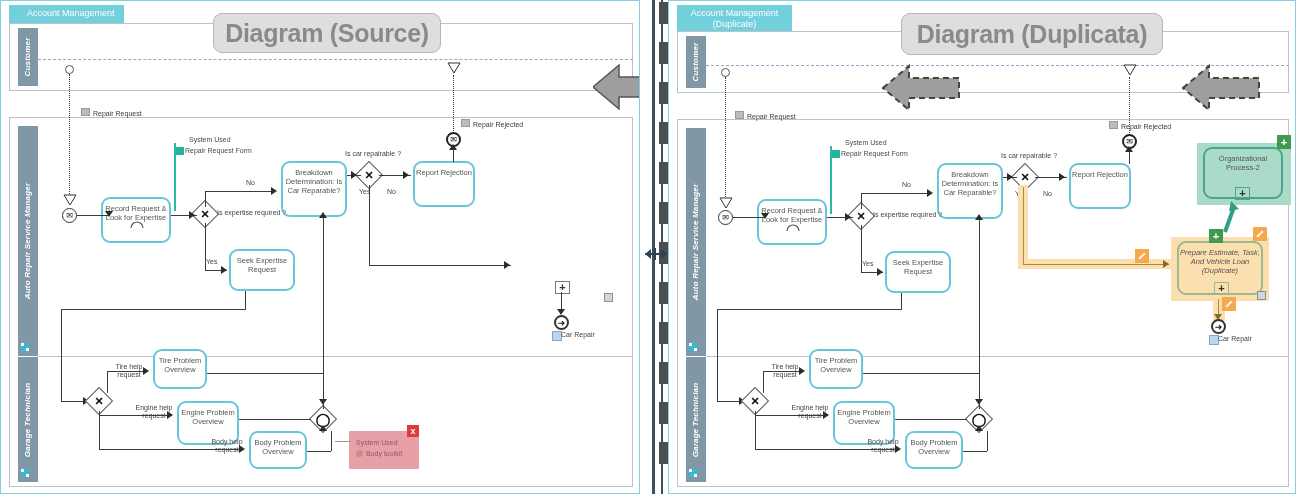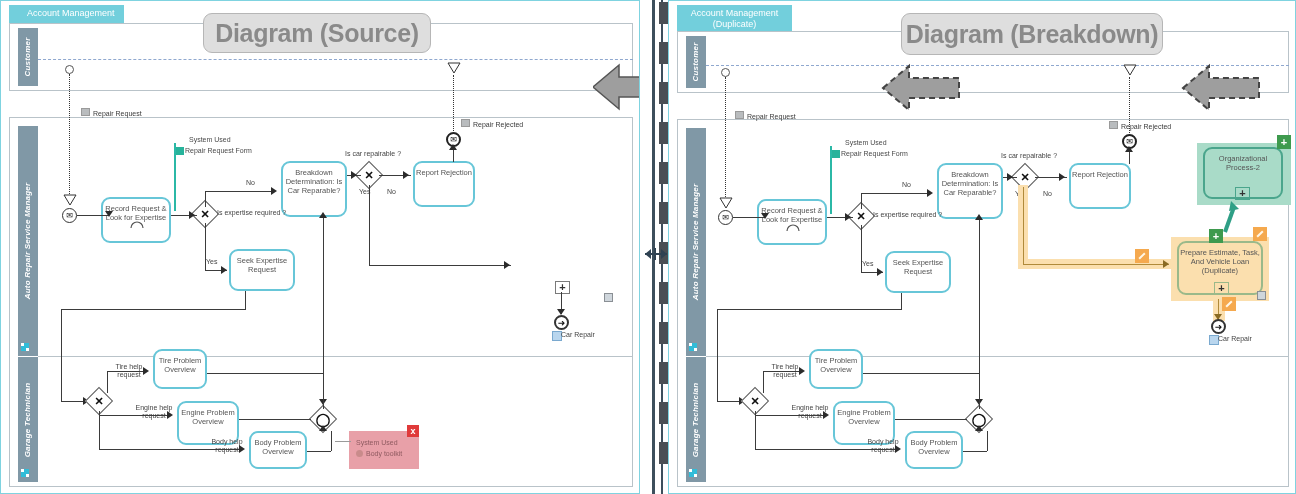--- a/index.html
+++ b/index.html
@@ -241,21 +241,21 @@
     <div class="ln v" style="left:322px;top:216px;height:192px;"></div>
     <div class="ah u" style="left:318px;top:211px;"></div>
 
     <div class="note" style="left:348px;top:430px;width:70px;height:38px;">
       <span>System Used</span><br>
       <span class="dot"></span><span>Body toolkit</span>
     </div>
     <div class="note-x" style="left:406px;top:424px;">x</div>
     <div class="ln h" style="left:334px;top:440px;width:16px;background:#9a9a9a;"></div>
 
-    <div class="banner" style="left:202px;top:12px;width:226px;height:38px;">Diagram (Source)</div>
+    <div class="banner" style="left:212px;top:12px;width:226px;height:38px;">Diagram (Source)</div>
 
     <div class="bigarrow" style="left:592px;top:62px;">
       <svg width="78" height="48" viewBox="0 0 78 48">
         <polygon points="0,24 26,2 26,14 78,14 78,34 26,34 26,46" fill="#9e9e9e" stroke="#555" stroke-width="1.5"></polygon>
       </svg>
     </div>
   </div>
 
   <div class="splitter">
     <div class="bar"></div>
@@ -378,21 +378,21 @@
     <div class="ah u" style="left:456px;top:145px;"></div>
 
     <div class="hl-band" style="left:349px;top:184px;width:10px;height:84px;"></div>
     <div class="hl-band" style="left:349px;top:258px;width:158px;height:10px;"></div>
     <div class="ln v" style="left:354px;top:186px;height:78px;background:#b08a3a;"></div>
     <div class="ln h" style="left:354px;top:263px;width:146px;background:#b08a3a;"></div>
     <div class="ah r" style="left:494px;top:259px;border-left-color:#8a6a22;"></div>
     <div class="pencil" style="left:466px;top:248px;"></div>
 
     <div class="hl-band" style="left:502px;top:236px;width:98px;height:64px;"></div>
-    <div class="task hl" style="left:508px;top:240px;width:86px;height:54px;">Prepare Estimate, Task, And Vehicle Loan (Duplicate)</div>
+    <div class="task hl" style="left:508px;top:240px;width:86px;height:54px;font-style:italic;">Prepare Estimate, Task, And Vehicle Loan (Duplicate)</div>
     <div class="plus hl" style="left:545px;top:281px;">+</div>
     <div class="greenbtn" style="left:540px;top:228px;">+</div>
     <div class="pencil" style="left:584px;top:226px;"></div>
     <div class="tinyicon" style="left:588px;top:290px;"></div>
 
     <div class="hl-green" style="left:528px;top:142px;width:94px;height:62px;"></div>
     <div class="task" style="left:534px;top:146px;width:80px;height:52px;border-color:#4aa58c;background:transparent;">Organizational Process-2</div>
     <div class="plus" style="left:566px;top:186px;border-color:#4aa58c;background:transparent;">+</div>
     <div class="greenbtn" style="left:608px;top:134px;">+</div>
     <svg style="position:absolute;left:548px;top:198px;" width="22" height="34">
@@ -436,21 +436,21 @@
     <div class="ln h" style="left:194px;top:372px;width:116px;"></div>
     <div class="ln v" style="left:310px;top:372px;height:30px;"></div>
     <div class="ah d" style="left:306px;top:398px;"></div>
     <div class="ln h" style="left:226px;top:418px;width:72px;"></div>
     <div class="ln h" style="left:294px;top:450px;width:24px;"></div>
     <div class="ln v" style="left:318px;top:430px;height:20px;"></div>
     <div class="ah u" style="left:306px;top:424px;"></div>
     <div class="ln v" style="left:310px;top:218px;height:190px;"></div>
     <div class="ah u" style="left:306px;top:213px;"></div>
 
-    <div class="banner" style="left:232px;top:12px;width:260px;height:40px;">Diagram (Breakdown)</div>
+    <div class="banner" style="left:232px;top:12px;width:260px;height:40px;">Diagram (Duplicata)</div>
 
     <div class="bigarrow" style="left:212px;top:62px;">
       <svg width="80" height="50" viewBox="0 0 80 50">
         <polygon points="2,25 28,3 28,15 78,15 78,35 28,35 28,47" fill="#9e9e9e" stroke="#444" stroke-width="2" stroke-dasharray="6,4"></polygon>
       </svg>
     </div>
     <div class="bigarrow" style="left:512px;top:62px;">
       <svg width="80" height="50" viewBox="0 0 80 50">
         <polygon points="2,25 28,3 28,15 78,15 78,35 28,35 28,47" fill="#9e9e9e" stroke="#444" stroke-width="2" stroke-dasharray="6,4"></polygon>
       </svg>

